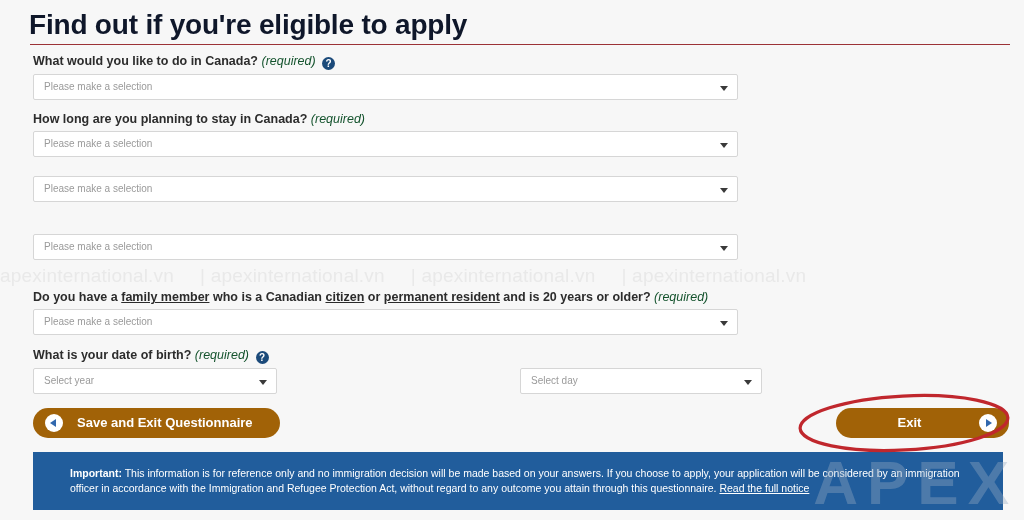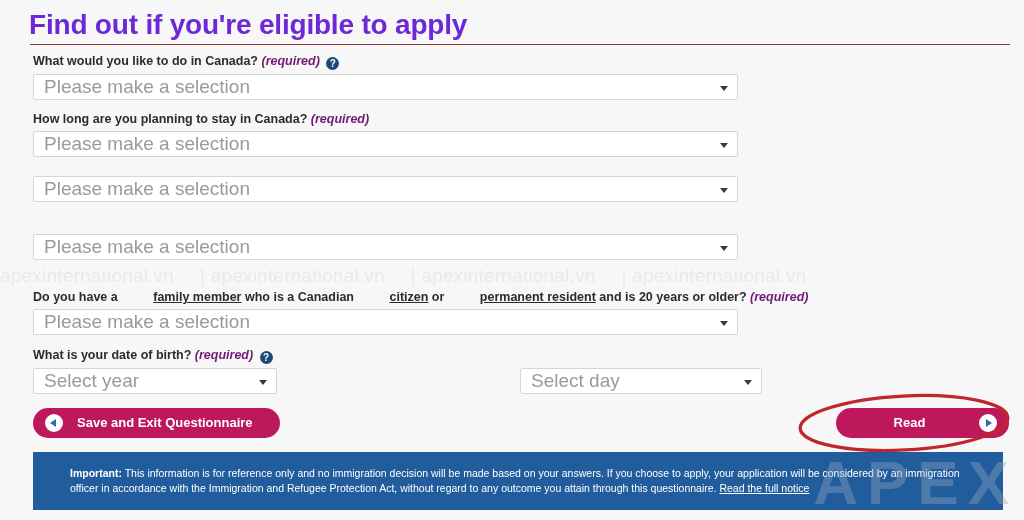--- a/index.html
+++ b/index.html
@@ -52,21 +52,21 @@
     z-index: 2;
   }
 
   
   .page-title {
     position: absolute;
     left: 29px;
     top: 9px;
     font-size: 28px;
     font-weight: bold;
-    color: #6d28d9;
+    color: #0f172a;
     letter-spacing: -0.2px;
   }
   .title-rule {
     position: absolute;
     left: 30px;
     top: 44px;
     width: 980px;
     height: 1px;
     background: #9c3236;
   }
@@ -75,28 +75,27 @@
   .field { position: absolute; left: 33px; }
 
   .field-label {
     font-size: 12.5px;
     font-weight: bold;
     color: #2c2c2c;
     line-height: 15px;
     white-space: nowrap;
   }
   .req {
-    color: #701a75;
+    color: #14532d;
     font-style: italic;
-    font-weight: bold;
+    font-weight: normal;
   }
   .lnk {
     color: #2b2b2b;
     text-decoration: underline;
-    margin-left: 32px;
   }
 
   .help-icon {
     display: inline-block;
     vertical-align: -2px;
     width: 13px;
     height: 13px;
     border-radius: 50%;
     background: #1b4a7a;
     color: #ffffff;
@@ -115,39 +114,39 @@
     border: 1px solid #d6d6d6;
     border-radius: 2px;
     box-sizing: border-box;
     margin-top: 4px;
   }
   .select .sel-text {
     position: absolute;
     left: 10px;
     top: 0;
     line-height: 24px;
-    font-size: 19px;
+    font-size: 10px;
     color: #9a9a9a;
   }
   .select .caret {
     position: absolute;
     right: 9px;
     top: 11px;
     width: 0; height: 0;
     border-left: 4px solid transparent;
     border-right: 4px solid transparent;
     border-top: 5px solid #3a3a3a;
   }
 
   
   .btn {
     position: absolute;
     height: 30px;
     border-radius: 15px;
-    background: #be185d;
+    background: #a16207;
     color: #ffffff;
     font-size: 13px;
     font-weight: bold;
     box-sizing: border-box;
     cursor: pointer;
   }
   .btn-save { left: 33px; top: 408px; width: 247px; }
   .btn-next { left: 836px; top: 408px; width: 173px; }
 
   .btn-save .btn-label { position:absolute; left: 44px; top: 0; line-height: 30px; }
@@ -296,21 +295,21 @@
   </div>
 
   <div class="btn btn-save">
     <span class="circ left">
         <i class="tri"></i>
       </span>
     <span class="btn-label">Save and Exit Questionnaire</span>
   </div>
 
   <div class="btn btn-next">
-    <span class="btn-label">Read</span>
+    <span class="btn-label">Exit</span>
     <span class="circ right">
         <i class="tri"></i>
       </span>
   </div>
 
   <div class="notice">
     <div class="notice-text">
       <b>Important:</b><span> This information is for reference only and no immigration decision will be made based on your answers. If you choose to apply, your application will be considered by an immigration officer in accordance with the Immigration and Refugee Protection Act, without regard to any outcome you attain through this questionnaire. </span><a class="notice-link" href="#">Read the full notice</a>
     </div>
   </div>

